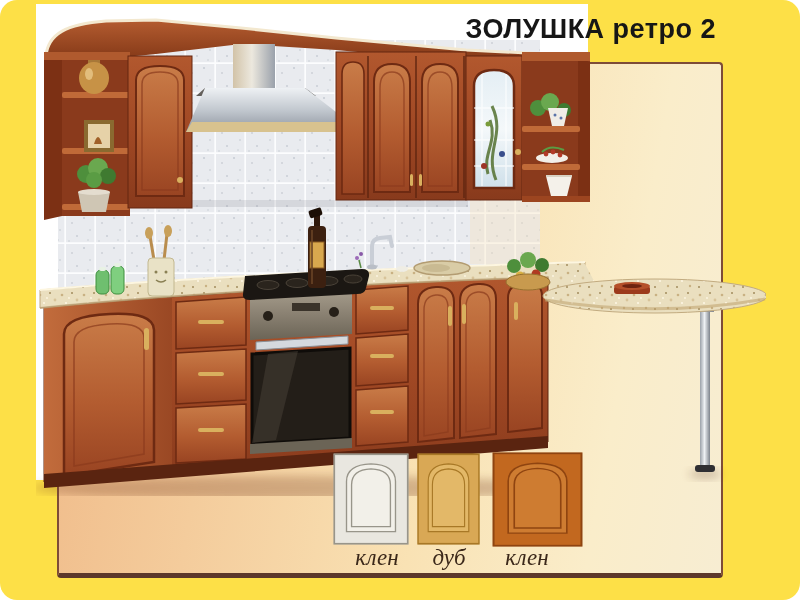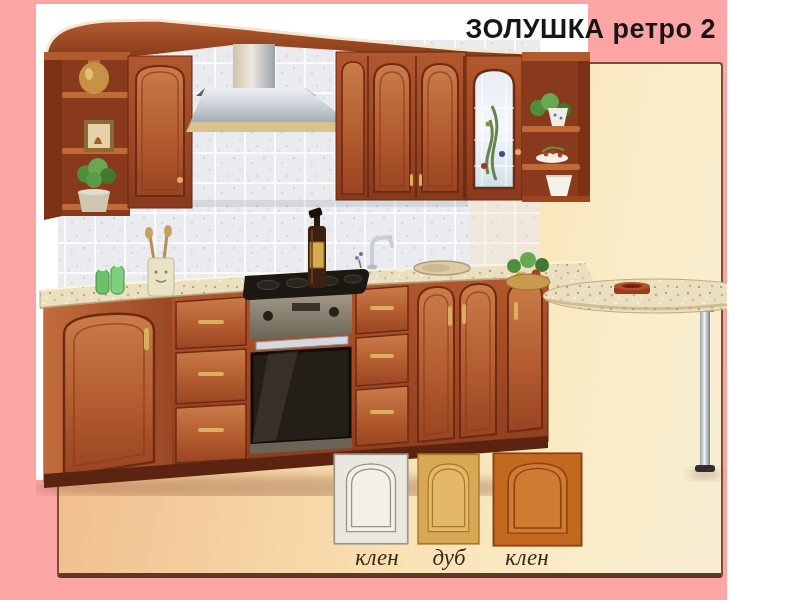--- a/index.html
+++ b/index.html
@@ -1,17 +1,17 @@
 <!DOCTYPE html>
 <html><head>
 <meta charset="utf-8">
 <style>
   html,body{margin:0;padding:0;background:#ffffff;}
-  .page{position:relative;width:727px;height:600px;background:#fca5a5;overflow:hidden;
-        font-family:"Liberation Sans",sans-serif;}
+  .page{position:relative;width:800px;height:600px;background:#fde047;overflow:hidden;
+        font-family:"Liberation Sans",sans-serif;border-radius:17px;}
   .title{position:absolute;top:14px;left:450px;width:266px;text-align:right;z-index:3;
          font-size:27px;font-weight:bold;color:#161616;letter-spacing:.5px;}
   .panel{position:absolute;left:57px;top:62px;width:666px;height:516px;z-index:1;
          box-sizing:border-box;border:2px solid #7d4c38;border-bottom:5px solid #5d382b;
          border-radius:4px;
          background:linear-gradient(100deg,#efb886 0%,#f4cc9c 28%,#f9e2b4 58%,#faedca 82%,#f7edd2 100%);}
   .photo{position:absolute;left:36px;top:4px;width:730px;height:492px;z-index:2;}
   .swatch{position:absolute;z-index:3;}
   .sw1{left:333px;top:453px;width:76px;height:92px;}
   .sw2{left:417px;top:453px;width:63px;height:92px;}

